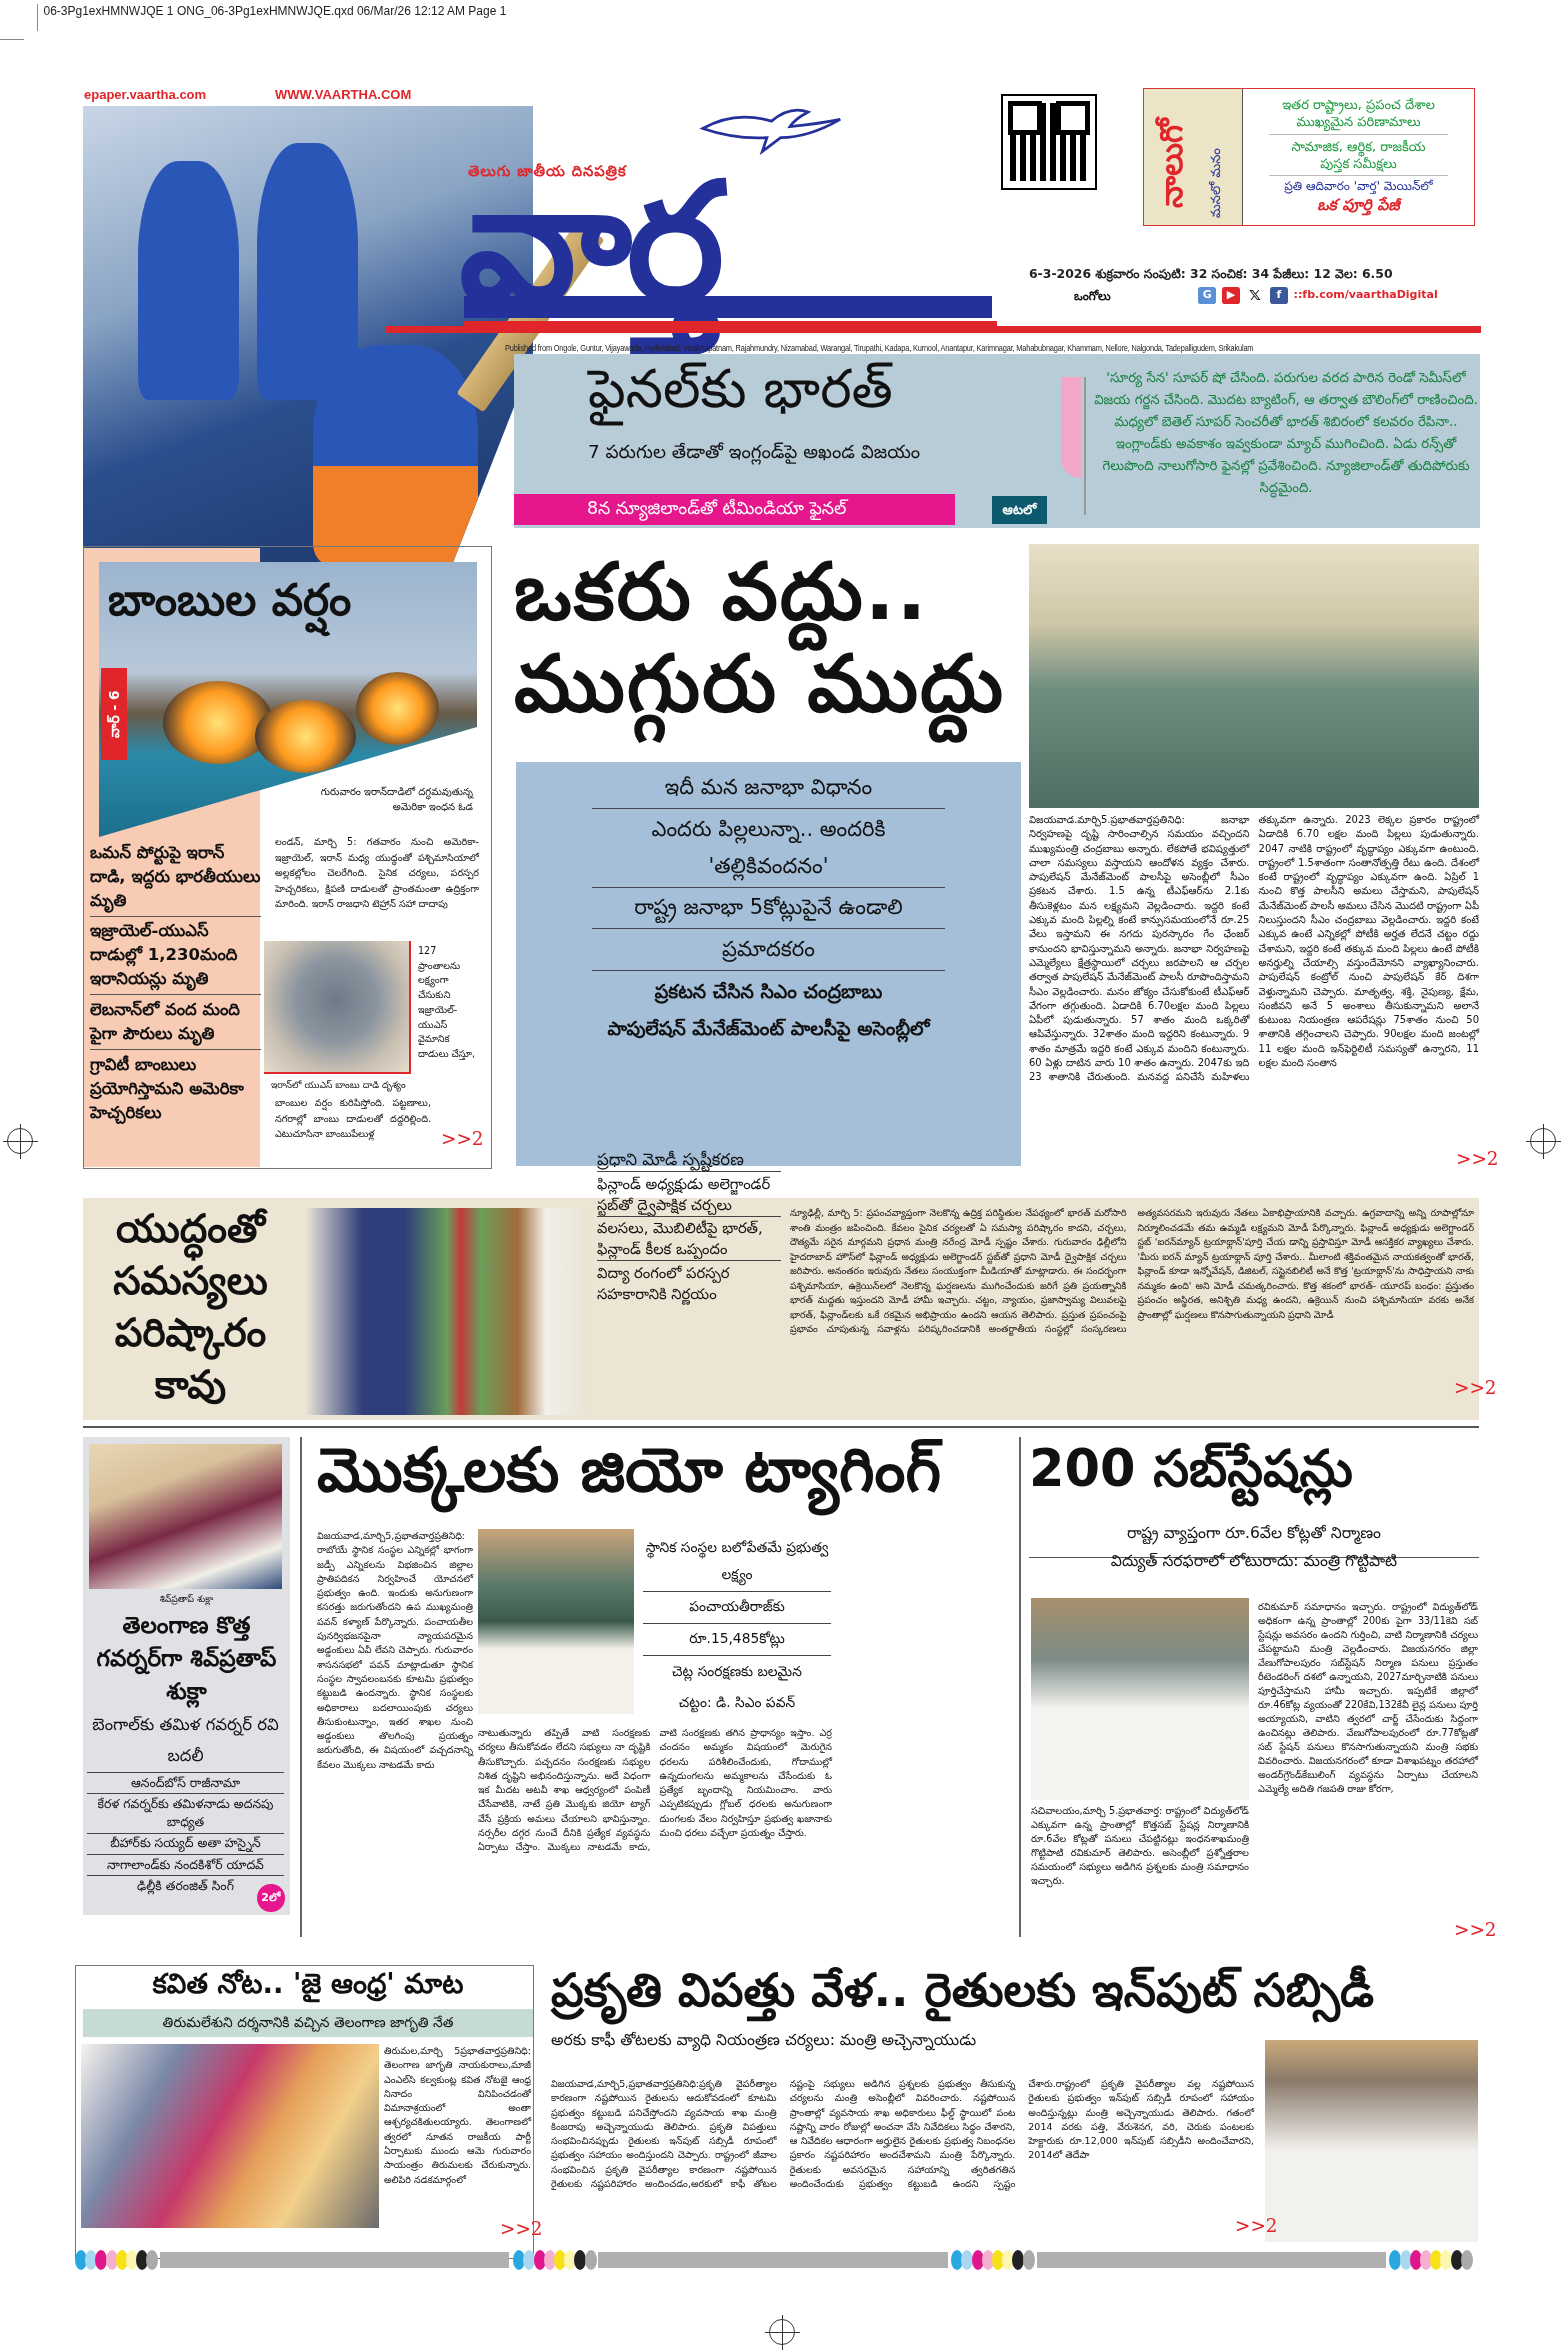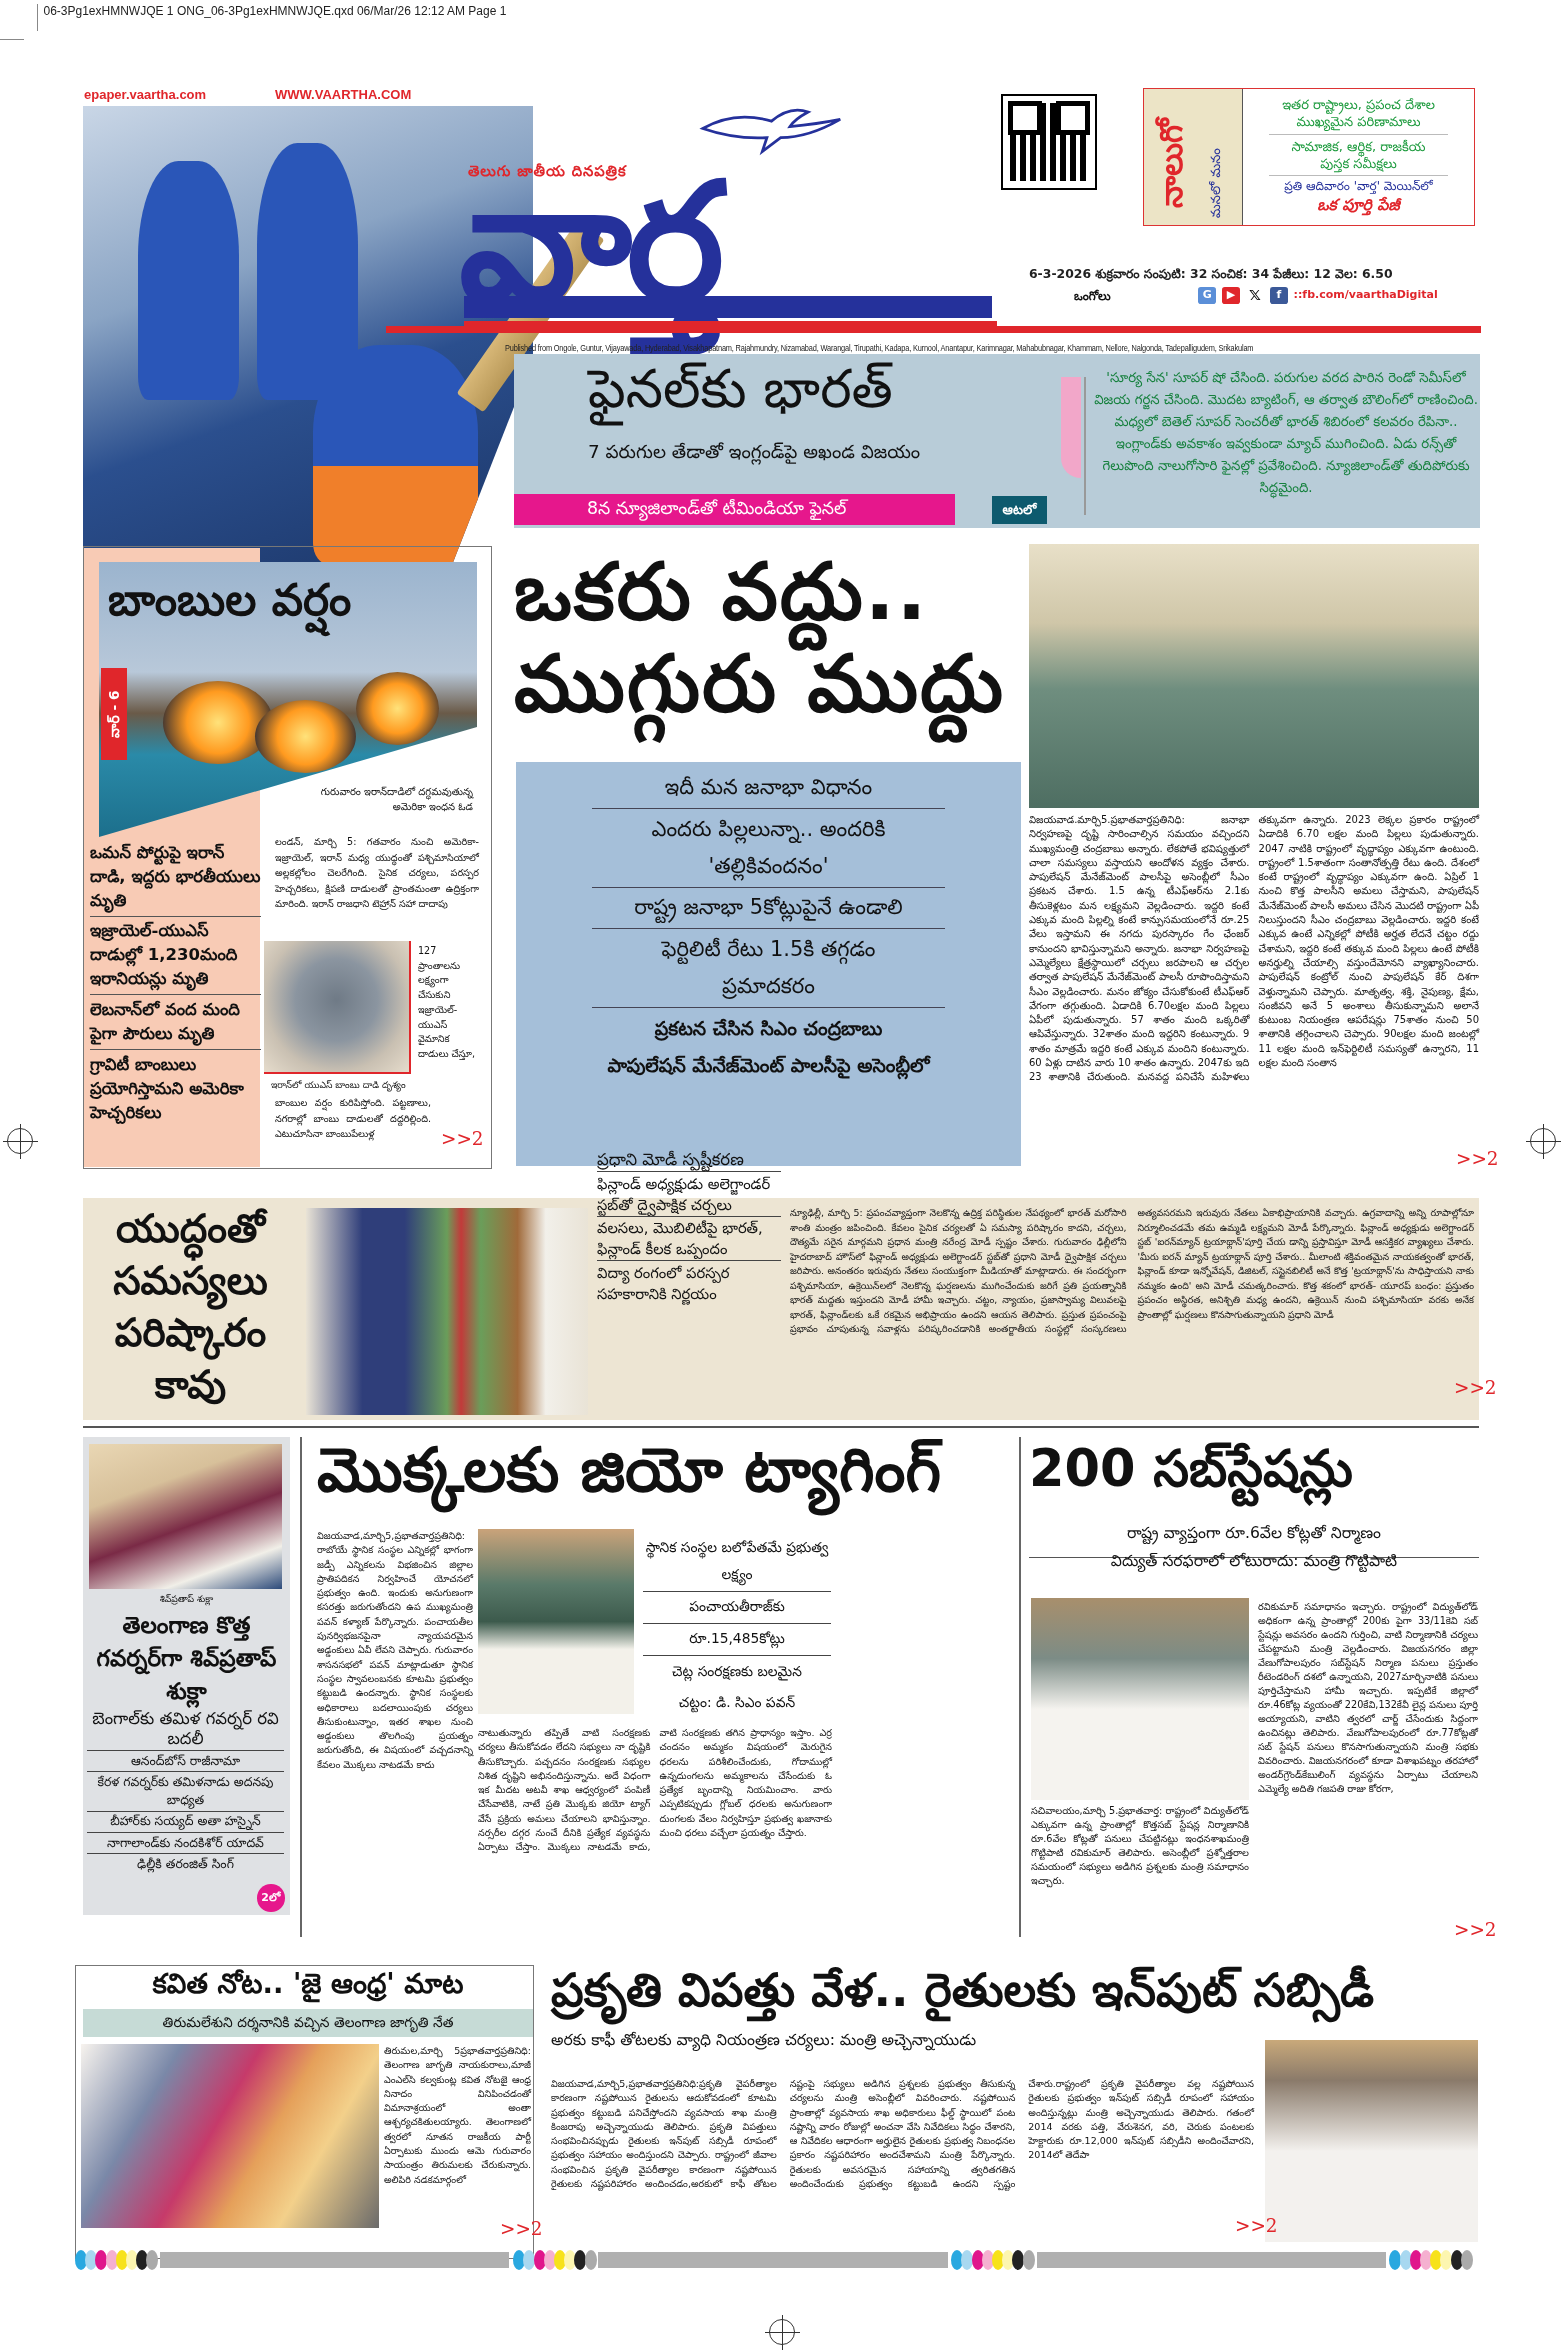--- a/index.html
+++ b/index.html
@@ -74,21 +74,21 @@
 .modi-subs div{font-size:14.7px;line-height:21px;padding:0.9px 0}
 .modi-subs .rule{border-bottom:0.9px solid #444}
 .modi-body{left:790px;top:1206px;width:684px;font-size:9.4px;line-height:14.5px;column-count:2;column-gap:11px;text-align:justify}
 .sep-line{left:83px;top:1426px;width:1396px;height:1.8px;background:#555}
 .gov-box{left:83px;top:1437px;width:207px;height:478px;background:#dfe1e4}
 .gov-photo{left:89px;top:1444px;width:193px;height:145px;background:linear-gradient(160deg,#e9d7b4 0%,#d7c09a 30%,#7a2a46 55%,#f1efe8 80%,#2c4a7a 100%)}
 .gov-cap{left:83px;top:1593px;width:207px;text-align:center;font-size:9.2px}
 .gov-head{left:83px;top:1609px;width:207px;text-align:center;font-size:23px;font-weight:900;line-height:33px}
 .gov-subs{left:87px;top:1708px;width:197px;text-align:center}
 .gov-subs div{font-size:12.4px;line-height:18.4px;border-bottom:0.9px solid #444;padding:0.9px 0}
-.gov-subs .big{font-size:16.5px;line-height:20px}
+.gov-subs .big{font-size:16.5px;line-height:31px}
 .badge2{left:257px;top:1884px;width:27.5px;height:27.5px;border-radius:50%;background:#e6178c;color:#fff;font-weight:bold;font-size:16.5px;text-align:center;line-height:27.5px}
 .vdiv{left:300px;top:1437px;width:1.8px;height:500px;background:#666}
 .geo-head{left:317px;top:1434px;width:689px;font-size:61px;font-weight:900;line-height:72px;color:#111}
 .geo-body1{left:317px;top:1529px;width:156px;font-size:9.5px;line-height:14.3px;text-align:justify}
 .geo-photo{left:478px;top:1529px;width:156px;height:185px;background:linear-gradient(180deg,#caa37a 0%,#5a7a6a 30%,#3c5a4c 50%,#f3f1ea 65%,#f3f1ea 100%)}
 .geo-subs{left:643px;top:1532px;width:188px;text-align:center}
 .geo-subs div{font-size:13.8px;line-height:27.5px;border-bottom:0.9px solid #444;padding:1.8px 0}
 .geo-subs div.nob{border-bottom:none}
 .geo-body2{left:478px;top:1726px;width:354px;font-size:9.5px;line-height:14.3px;column-count:2;column-gap:9.2px;text-align:justify}
 .vdiv2{left:1019px;top:1437px;width:1.8px;height:500px;background:#666}
@@ -207,21 +207,20 @@
   <div>ముగ్గురు ముద్దు</div>
 </div>
 <div class="abs lead-box">
   <div style="margin-top:7.3px">ఇదీ మన జనాభా విధానం</div>
   <div class="sep"></div>
   <div>ఎందరు పిల్లలున్నా.. అందరికి</div>
   <div>'తల్లికివందనం'</div>
   <div class="sep"></div>
   <div>రాష్ట్ర జనాభా 5కోట్లుపైనే ఉండాలి</div>
   <div class="sep"></div>
-  <div>ఫెర్టిలిటీ రేటు 1.5కి తగ్గడం</div>
   <div>ప్రమాదకరం</div>
   <div class="sep"></div>
   <div class="bold">ప్రకటన చేసిన సిఎం చంద్రబాబు</div>
   <div class="bold">పాపులేషన్ మేనేజ్‌మెంట్ పాలసీపై అసెంబ్లీలో</div>
 </div>
 <div class="abs cm-photo"></div>
 <div class="abs cm-body">విజయవాడ.మార్చి5.ప్రభాతవార్తప్రతినిధి: జనాభా నిర్వహణపై దృష్టి సారించాల్సిన సమయం వచ్చిందని ముఖ్యమంత్రి చంద్రబాబు అన్నారు. లేకపోతే భవిష్యత్తులో చాలా సమస్యలు వస్తాయని ఆందోళన వ్యక్తం చేశారు. పాపులేషన్ మేనేజ్‌మెంట్ పాలసీపై అసెంబ్లీలో సీఎం ప్రకటన చేశారు. 1.5 ఉన్న టీఎఫ్‌ఆర్‌ను 2.1కు తీసుకెళ్లటం మన లక్ష్యమని వెల్లడించారు. ఇద్దరి కంటే ఎక్కువ మంది పిల్లల్ని కంటే కాన్పుసమయంలోనే రూ.25 వేలు ఇస్తామని ఈ నగదు పురస్కారం గేం ఛేంజర్ కానుందని భావిస్తున్నామని అన్నారు. జనాభా నిర్వహణపై ఎమ్మెల్యేలు క్షేత్రస్థాయిలో చర్చలు జరపాలని ఆ చర్చల తర్వాత పాపులేషన్ మేనేజ్‌మెంట్ పాలసీ రూపొందిస్తామని సీఎం వెల్లడించారు. మనం జోక్యం చేసుకోకుంటే టీఎఫ్‌ఆర్ వేగంగా తగ్గుతుంది. ఏడాదికి 6.70లక్షల మంది పిల్లలు ఏపీలో పుడుతున్నారు. 57 శాతం మంది ఒక్కరితో ఆపివేస్తున్నారు. 32శాతం మంది ఇద్దరిని కంటున్నారు. 9 శాతం మాత్రమే ఇద్దరి కంటే ఎక్కువ మందిని కంటున్నారు. 60 ఏళ్లు దాటిన వారు 10 శాతం ఉన్నారు. 2047కు ఇది 23 శాతానికి చేరుతుంది. మనవద్ద పనిచేసే మహిళలు తక్కువగా ఉన్నారు. 2023 లెక్కల ప్రకారం రాష్ట్రంలో ఏడాదికి 6.70 లక్షల మంది పిల్లలు పుడుతున్నారు. 2047 నాటికి రాష్ట్రంలో వృద్ధాప్యం ఎక్కువగా ఉంటుంది. రాష్ట్రంలో 1.5శాతంగా సంతానోత్పత్తి రేటు ఉంది. దేశంలో కంటే రాష్ట్రంలో వృద్ధాప్యం ఎక్కువగా ఉంది. ఏప్రిల్ 1 నుంచి కొత్త పాలసీని అమలు చేస్తామని, పాపులేషన్ మేనేజ్‌మెంట్ పాలసీ అమలు చేసిన మొదటి రాష్ట్రంగా ఏపీ నిలుస్తుందని సీఎం చంద్రబాబు వెల్లడించారు. ఇద్దరి కంటే ఎక్కువ ఉంటే ఎన్నికల్లో పోటీకి అర్హత లేదనే చట్టం రద్దు చేశామని, ఇద్దరి కంటే తక్కువ మంది పిల్లలు ఉంటే పోటీకి అనర్హుల్ని చేయాల్సి వస్తుందేమోనని వ్యాఖ్యానించారు. పాపులేషన్ కంట్రోల్ నుంచి పాపులేషన్ కేర్ దిశగా వెళ్తున్నామని చెప్పారు. మాతృత్వ, శక్తి, నైపుణ్య, క్షేమ, సంజీవని అనే 5 అంశాలు తీసుకున్నామని అలానే కుటుంబ నియంత్రణ ఆపరేషన్లు 75శాతం నుంచి 50 శాతానికి తగ్గించాలని చెప్పారు. 90లక్షల మంది జంటల్లో 11 లక్షల మంది ఇన్‌ఫెర్టిలిటీ సమస్యతో ఉన్నారని, 11 లక్షల మంది సంతాన</div>
 <div class="abs more" style="left:1456px;top:1148px">&gt;&gt;2</div>
 
 <div class="abs modi-strip"></div>

